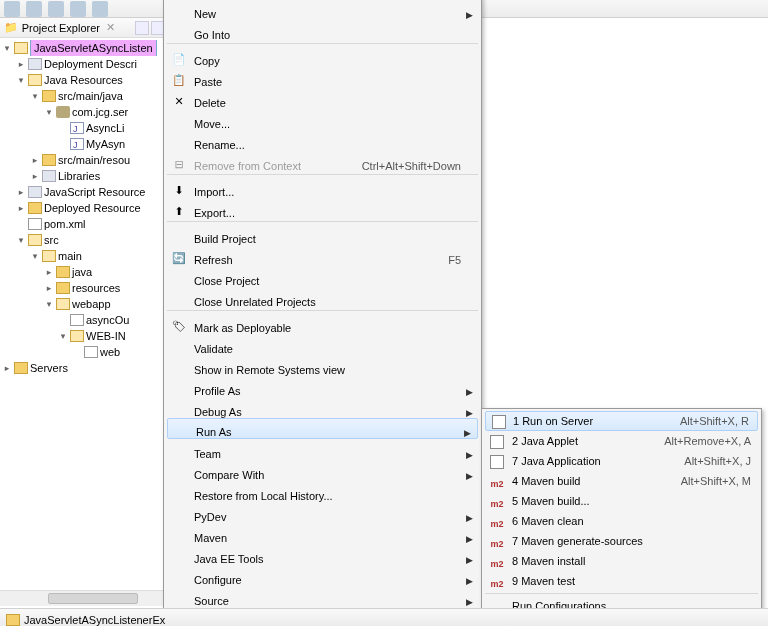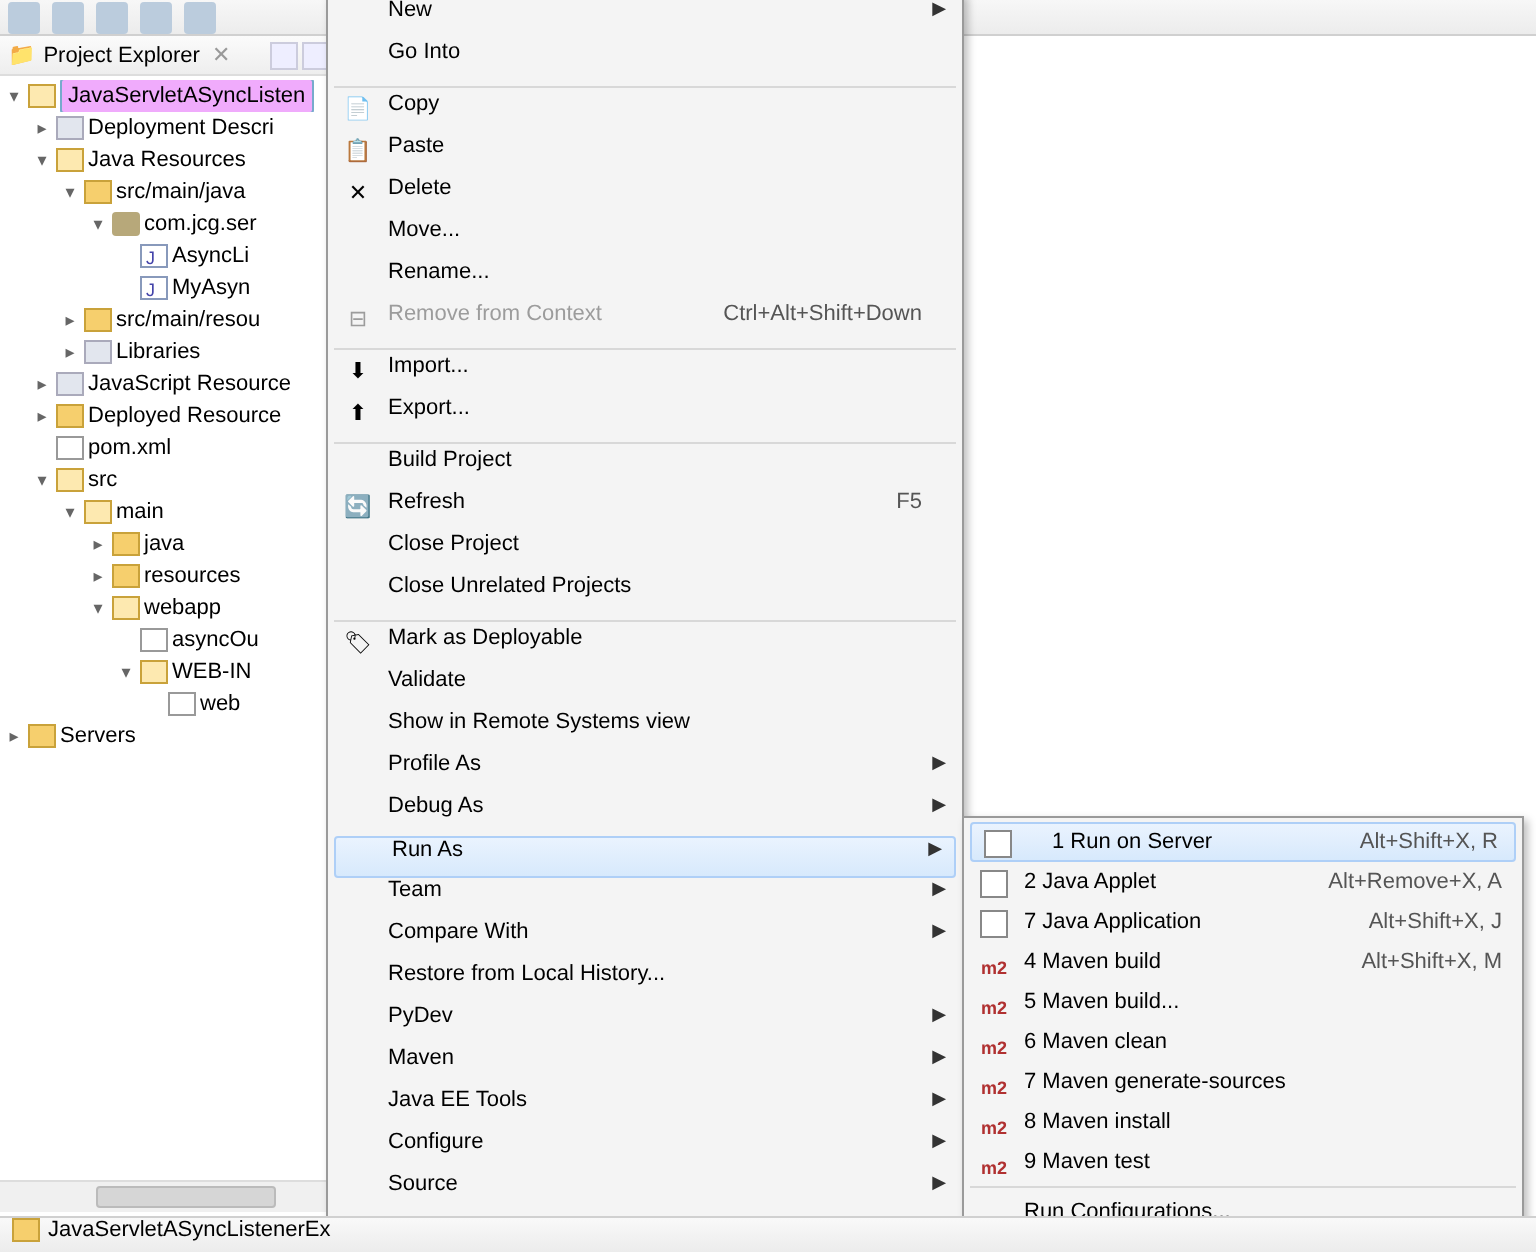--- a/index.html
+++ b/index.html
@@ -25,47 +25,47 @@
 .ico.pkg { background:#b7a87a; border-radius:2px; }
 .ico.jar { background:#e2e6ee; border:1px solid #aab; }
 .ico.java { background:#fff; border:1px solid #89b; position:relative; }
 .ico.java::after{content:"J"; position:absolute; left:2px; top:-2px; font-size:9px; color:#44a;}
 .ico.xml { background:#fff; border:1px solid #999; }
 .sel { background:#f0abfc; border:1px solid #7ac; border-radius:2px; }
 .sb-scroll { position:absolute; left:0; right:0; bottom:0; height:16px; background:#f0f0f0; border-top:1px solid #ddd;}
 .sb-scroll .thumb{ position:absolute; left:48px; width:90px; top:2px; bottom:2px; background:#d6d6d6; border:1px solid #bbb; border-radius:2px;}
 
 
-.statusbar { position:absolute; left:0; right:0; bottom:0; height:18px; background:linear-gradient(#f9f9f9,#ececec); border-top:1px solid #d0d0d0; display:flex; align-items:flex-start; padding:0 6px; gap:4px;}
+.statusbar { position:absolute; left:0; right:0; bottom:0; height:18px; background:linear-gradient(#f9f9f9,#ececec); border-top:1px solid #d0d0d0; display:flex; align-items:flex-end; padding:0 6px; gap:4px;}
 .statusbar .ico { width:14px; height:12px; background:#f6cf6d; border:1px solid #c9a23a;}
 
 
 .content { position:absolute; left:170px; right:0; top:18px; bottom:20px; background:#fff;}
 .wm { position:absolute; left:100px; top:270px; color:#9fb8c3; }
 .wm .big{ font-size:26px; font-weight:600; letter-spacing:0.5px; }
 .wm .code{ color:#5eb839; }
 .wm .sub{ font-size:9px; color:#b9c7cd; margin-top:-2px; }
 
 
 .menu { position:absolute; left:163px; top:-4px; width:319px; background:#f4f4f4; border:1px solid #9a9a9a; box-shadow:2px 2px 4px rgba(0,0,0,.25); padding:2px; }
-.menu .mrow { height:21px; display:flex; align-items:flex-start; padding:0 18px 0 28px; position:relative; }
+.menu .mrow { height:21px; display:flex; align-items:flex-end; padding:0 18px 0 28px; position:relative; }
 .menu .mrow.sep { height:0; border-top:1px solid #d8d8d8; margin:2px 1px; padding:0; }
 .menu .mrow.disabled { color:#9c9c9c; }
 .menu .mrow .arrow { position:absolute; right:6px; font-size:9px; color:#333; }
 .menu .mrow .sc { position:absolute; right:18px; color:#555; }
 .menu .mrow .mi { position:absolute; left:5px; width:16px; height:16px; display:flex; align-items:center; justify-content:center; font-size:11px;}
 .menu .mrow.hover { background:linear-gradient(#eaf3fe,#d7e9fc); border:1px solid #aecff7; border-radius:2px; margin:0 1px; padding-right:17px; height:21px; }
 
 
 .submenu { position:absolute; left:481px; top:408px; width:281px; background:#f4f4f4; border:1px solid #9a9a9a; box-shadow:2px 2px 4px rgba(0,0,0,.25); padding:2px; }
 .submenu .srow { height:20px; display:flex; align-items:center; padding:0 8px 0 28px; position:relative; }
 .submenu .srow.sep { height:0; border-top:1px solid #d8d8d8; margin:2px 1px; padding:0;}
 .submenu .srow .sc { position:absolute; right:8px; color:#555; }
 .submenu .srow .si { position:absolute; left:5px; width:16px; height:16px; display:flex; align-items:flex-end; justify-content:center; font-size:10px;}
-.submenu .srow.hover { background:linear-gradient(#eaf3fe,#d7e9fc); border:1px solid #aecff7; border-radius:2px; margin:0 1px; padding-left:40px; height:20px; }
+.submenu .srow.hover { background:linear-gradient(#eaf3fe,#d7e9fc); border:1px solid #aecff7; border-radius:2px; margin:0 1px; padding-left:27px; height:20px; }
 .m2 { color:#b03030; font-weight:bold; font-size:9px; }
 .ji { background:#fff; border:1px solid #888; width:14px; height:14px; }
 </style>
 </head>
 <body>
 
 <div class="topbar">
   <span class="tb-ico"></span>
   <span class="tb-ico"></span>
   <span class="tb-ico"></span>

